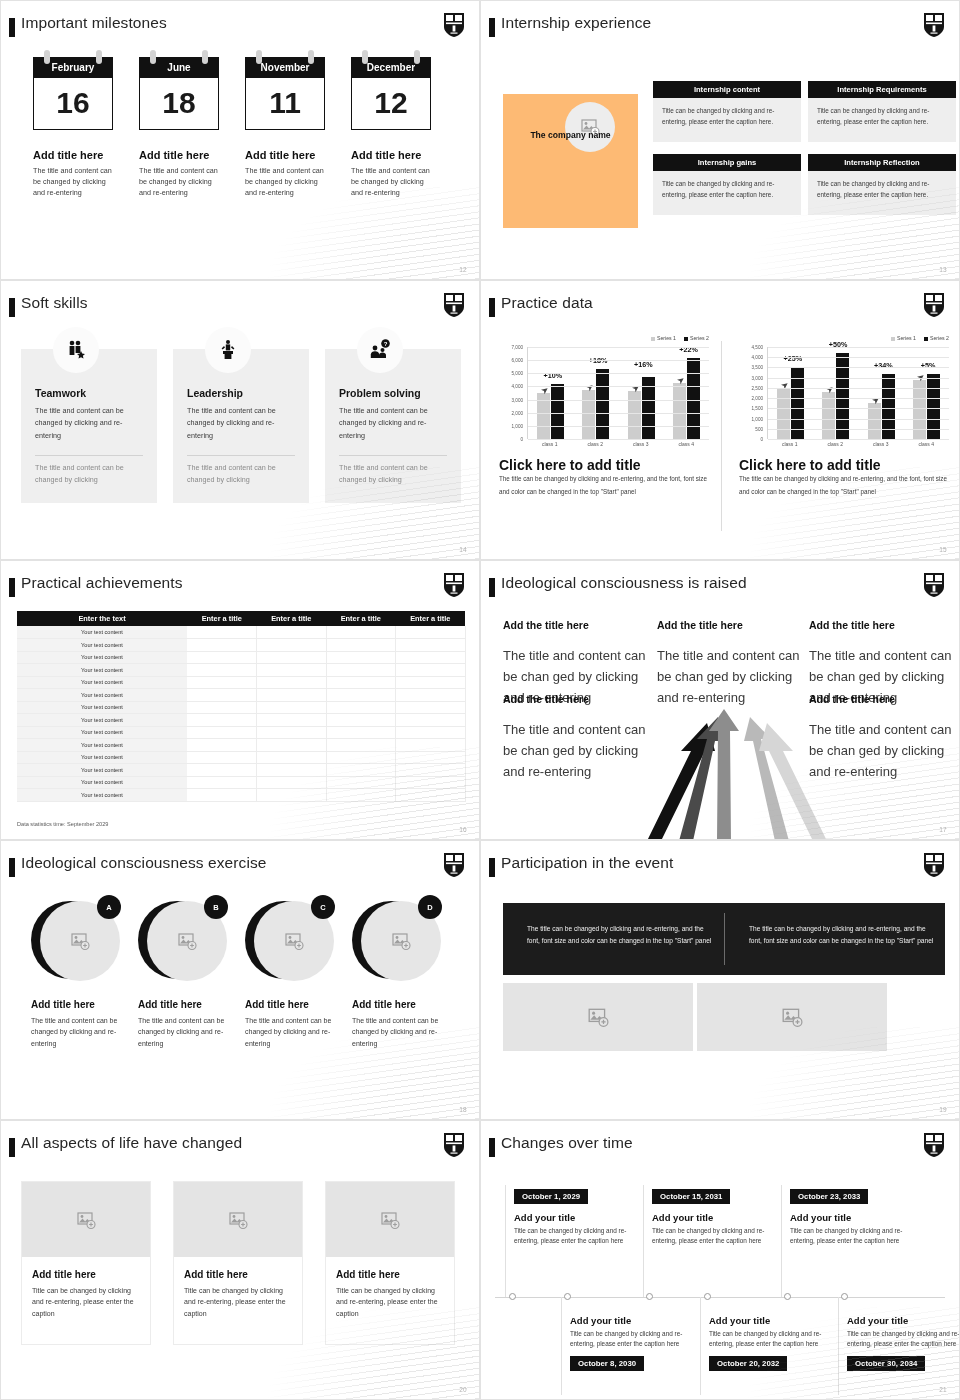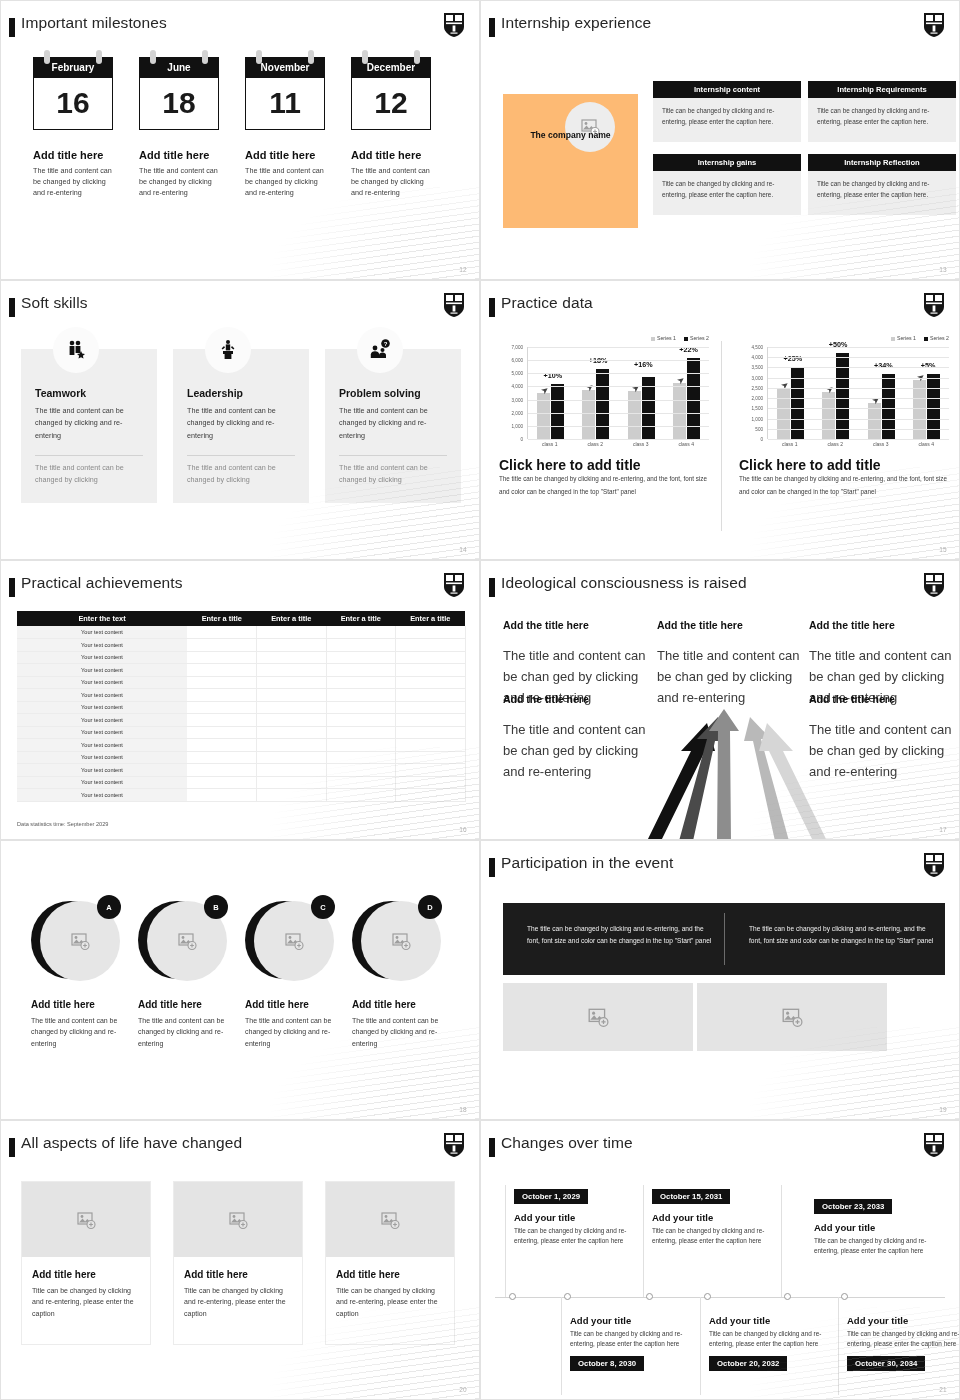--- a/index.html
+++ b/index.html
@@ -674,20 +674,34 @@
       </div>
       <div class="ic-blk" style="left:328px; top:86px;">
         <div class="ic-t">Add the title here</div>
         <div class="ic-d">The title and content can be chan ged by clicking and re-entering</div>
       </div>
     </div>
     <div class="pgnum">17</div>
   </div>
 
   <div class="slide">
+    <div class="slide-head">
+      <div class="title-bar"></div>
+      <div class="slide-title">Ideological consciousness exercise</div>
+      <div class="logo">
+        <svg viewBox="0 0 22 26" width="22" height="26">
+            <path d="M1 1h20v14c0 6-8 10-10 10S1 21 1 15z" fill="#151515"></path>
+            <rect x="3" y="3" width="7" height="6" fill="#fff"></rect>
+            <rect x="12" y="3" width="7" height="6" fill="#fff"></rect>
+            <rect x="3" y="10.5" width="16" height="1.6" fill="#fff"></rect>
+            <rect x="9.6" y="13.5" width="2.8" height="6" fill="#fff"></rect>
+            <path d="M7.5 20.5h7v1.2h-7z" fill="#fff"></path>
+          </svg>
+      </div>
+    </div>
     <div class="body">
 
       <div class="cir-col" style="left:30px;">
         <div class="cir-wrap">
           <div class="cir-shadow"></div>
           <div class="cir-main">
             <svg width="20" height="20" viewBox="0 0 20 20">
                 <rect x="2" y="3" width="14" height="11" fill="none" stroke="#9e9e9e" stroke-width="1.2"></rect>
                 <circle cx="6" cy="6.5" r="1.4" fill="#9e9e9e"></circle>
                 <path d="M3 12.5l3.5-4 2.6 3 2.2-2.4 3.4 3.4z" fill="#9e9e9e"></path>
@@ -900,21 +914,21 @@
       <div class="tl-card" style="left:33px; top:18px;">
         <span class="tl-chip">October 1, 2029</span>
         <div class="tl-t">Add your title</div>
         <div class="tl-d">Title can be changed by clicking and re-entering, please enter the caption here</div>
       </div>
       <div class="tl-card" style="left:171px; top:18px;">
         <span class="tl-chip">October 15, 2031</span>
         <div class="tl-t">Add your title</div>
         <div class="tl-d">Title can be changed by clicking and re-entering, please enter the caption here</div>
       </div>
-      <div class="tl-card" style="left:309px; top:28px;margin-left:24px;">
+      <div class="tl-card" style="left:309px; top:18px;">
         <span class="tl-chip">October 23, 2033</span>
         <div class="tl-t">Add your title</div>
         <div class="tl-d">Title can be changed by clicking and re-entering, please enter the caption here</div>
       </div>
 
       <div class="tl-card" style="left:89px; top:140px;">
         <div class="tl-t">Add your title</div>
         <div class="tl-d">Title can be changed by clicking and re-entering, please enter the caption here</div>
         <span class="tl-chip" style="margin-top:6px">October 8, 2030</span>
       </div>

